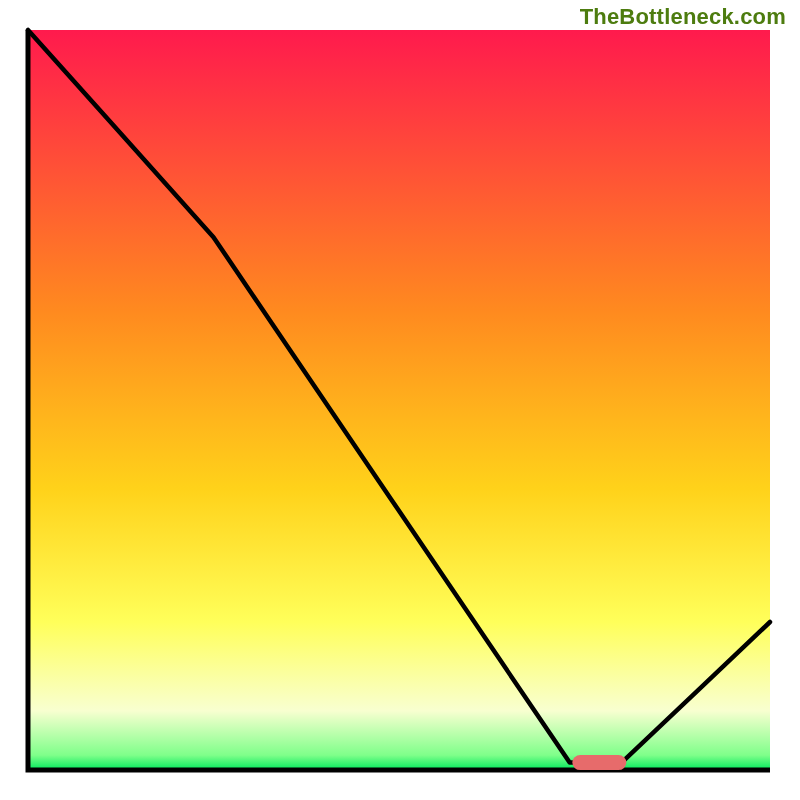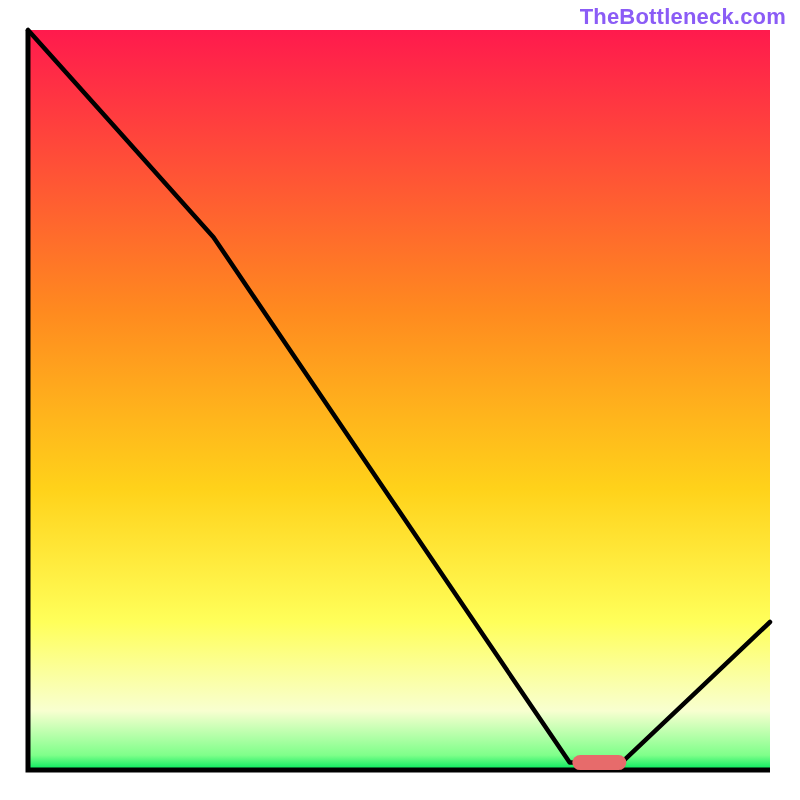--- a/index.html
+++ b/index.html
@@ -14,21 +14,21 @@
     position: relative;
     width: 800px;
     height: 800px;
   }
   .watermark {
     position: absolute;
     top: 4px;
     right: 14px;
     font-size: 22px;
     font-weight: 600;
-    color: #8b5cf6;
+    color: #4d7c0f;
     letter-spacing: 0.2px;
   }
   svg {
     display: block;
   }
 </style>
 </head>
 <body>
 
 <div class="wrap">

